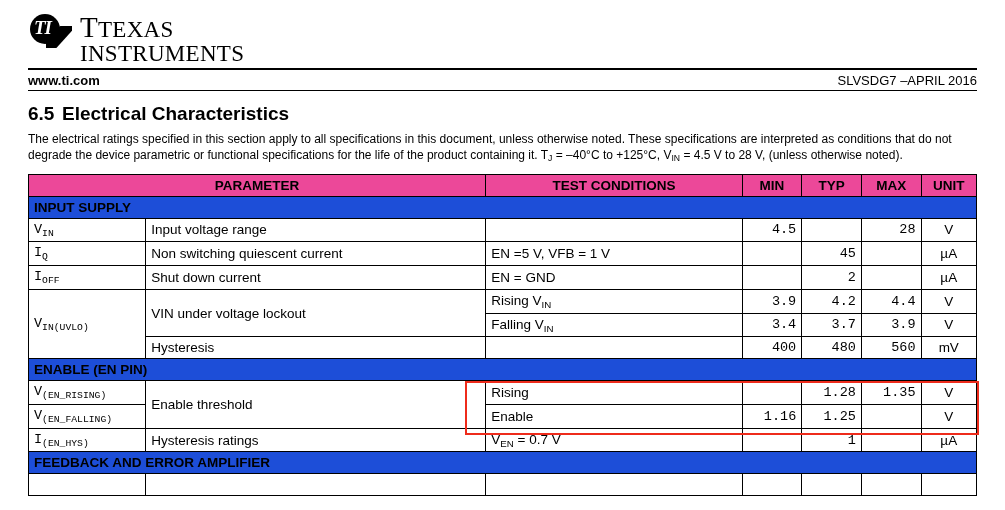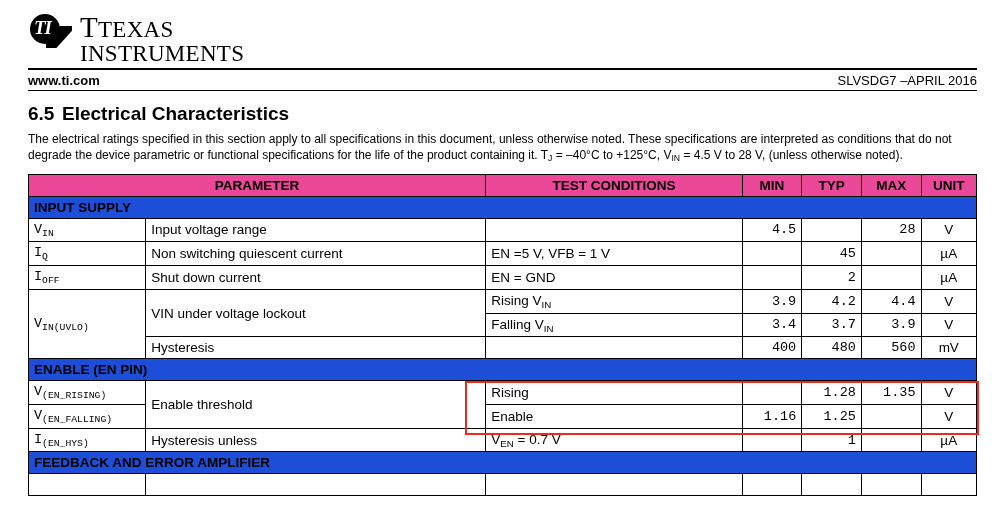--- a/index.html
+++ b/index.html
@@ -317,21 +317,21 @@
           <td class="sym"><span>V</span><sub>(EN_FALLING)</sub></td>
           <td>Enable</td>
           <td class="num">1.16</td>
           <td class="num">1.25</td>
           <td class="num"></td>
           <td class="unit">V</td>
         </tr>
 
         <tr>
           <td class="sym"><span>I</span><sub>(EN_HYS)</sub></td>
-          <td>Hysteresis unless</td>
+          <td>Hysteresis ratings</td>
           <td><span>V</span><sub>EN</sub><span> = 0.7 V</span></td>
           <td class="num"></td>
           <td class="num">1</td>
           <td class="num"></td>
           <td class="unit">µA</td>
         </tr>
 
         <tr class="group">
           <td colspan="7">FEEDBACK AND ERROR AMPLIFIER</td>
         </tr>

